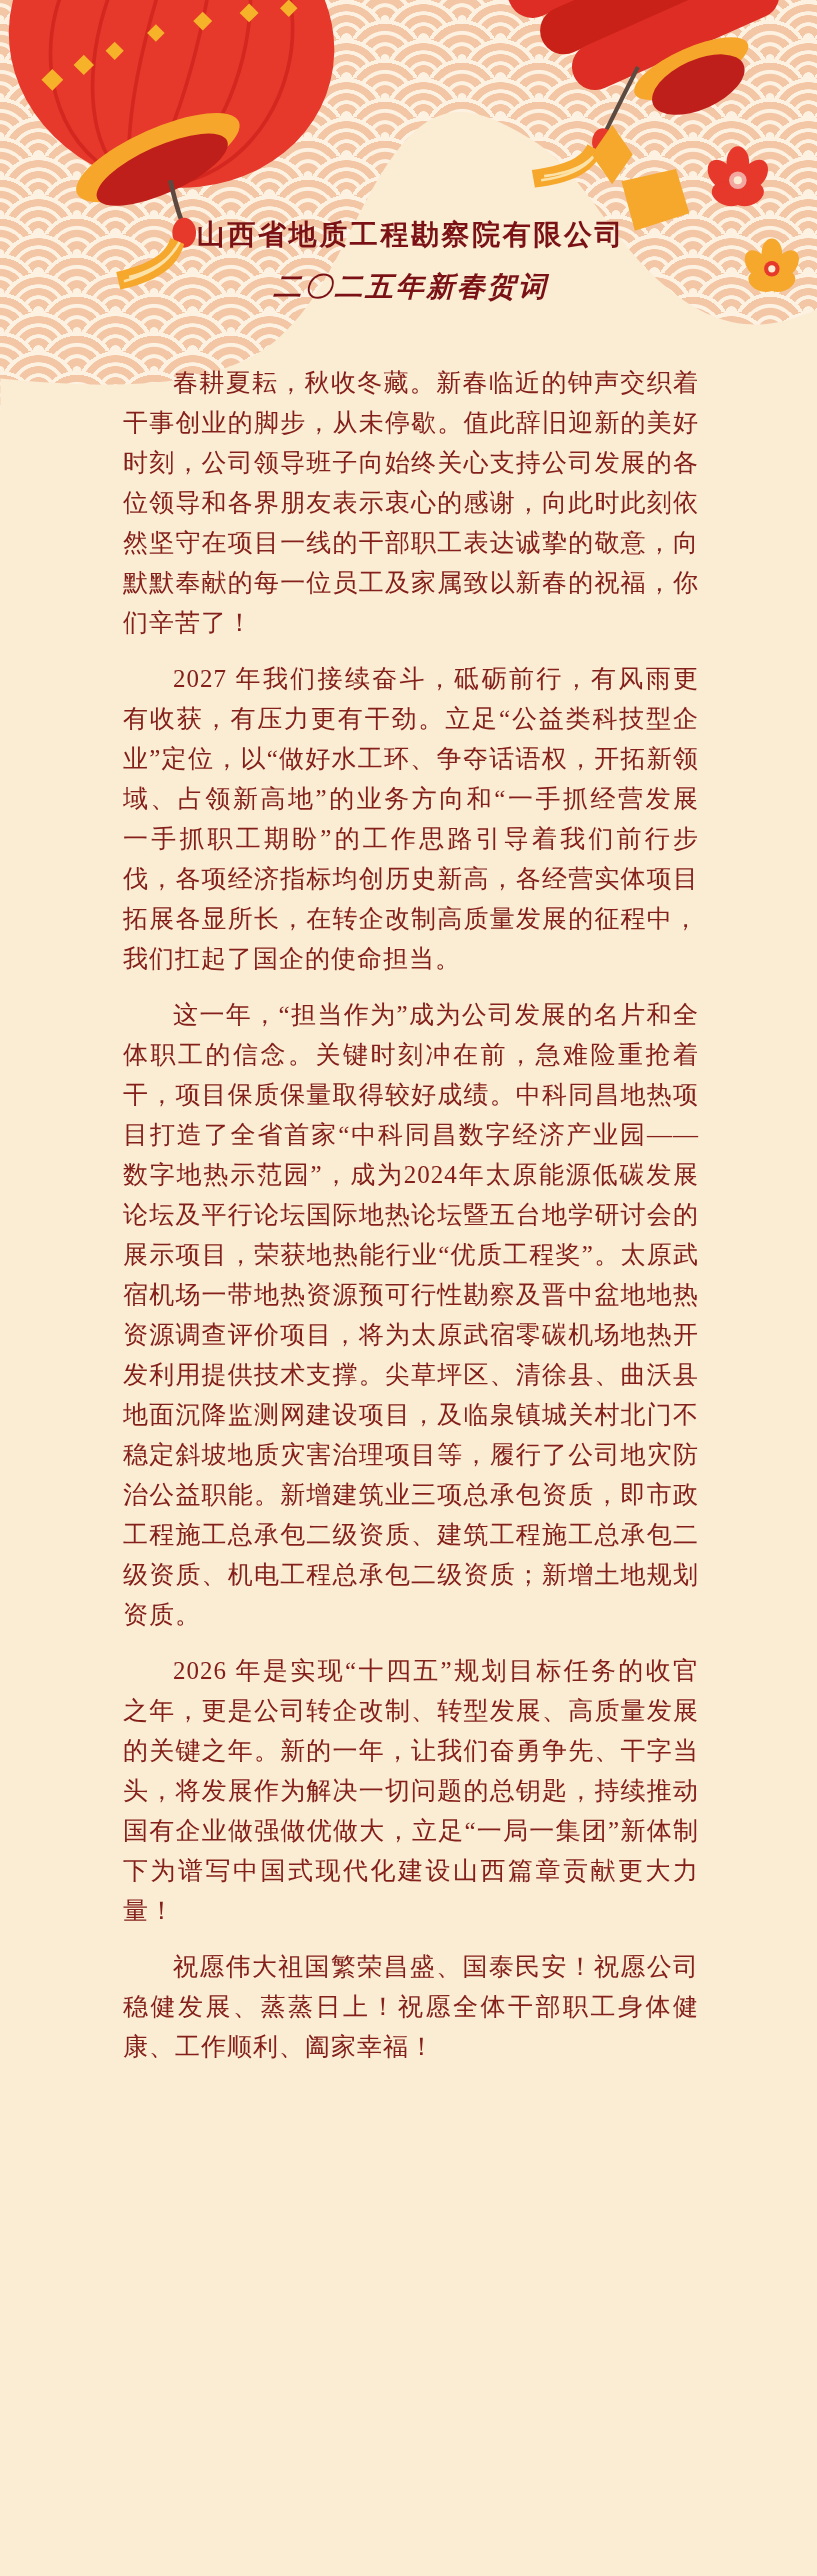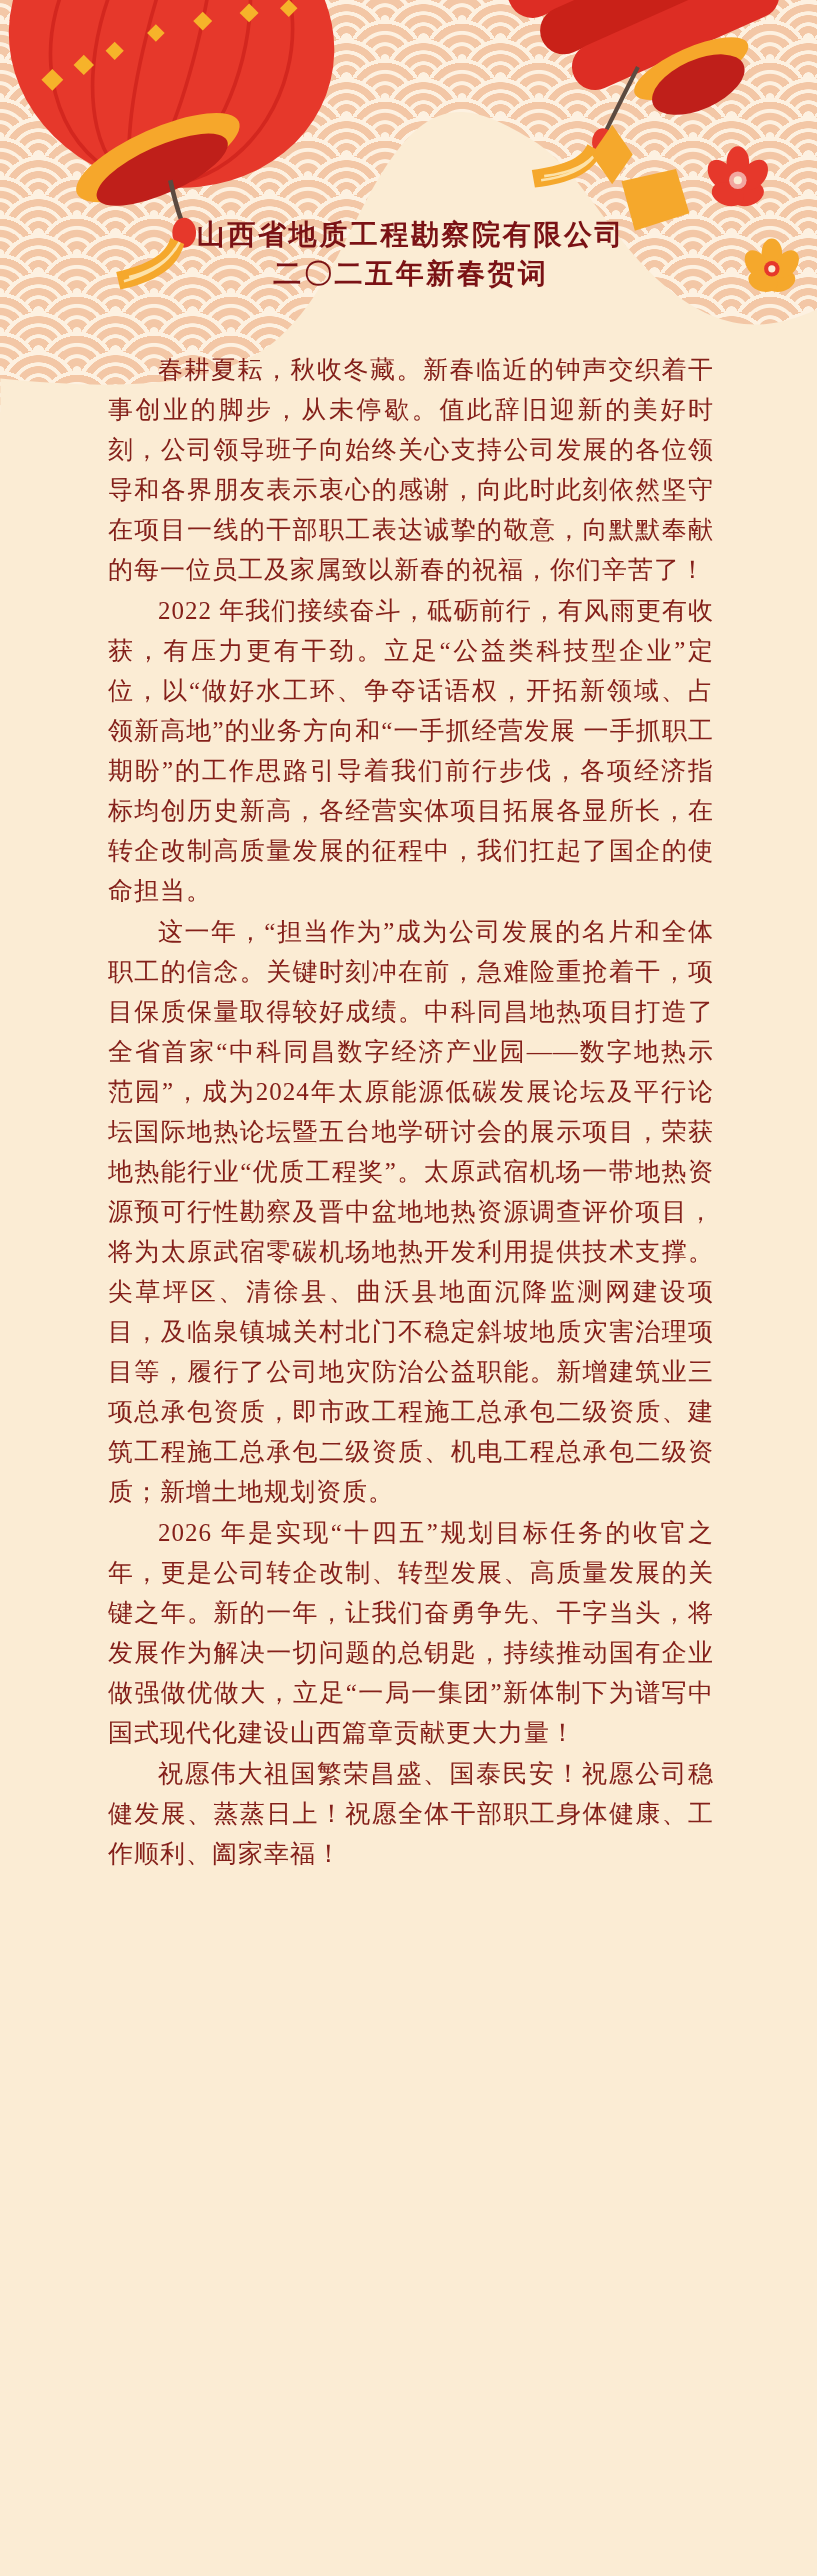--- a/index.html
+++ b/index.html
@@ -14,24 +14,24 @@
       radial-gradient(circle at 100% 50%, #fdf1e1 5%, #f3c7a6 6%, #f3c7a6 15%, #fdf1e1 16%, #fdf1e1 20%, #f3c7a6 21%, #f3c7a6 30%, #fdf1e1 31%, #fdf1e1 35%, #f3c7a6 36%, #f3c7a6 45%, #fdf1e1 46%, #fdf1e1 49%, transparent 50%, transparent),
       radial-gradient(circle at 0 50%, #fdf1e1 5%, #f3c7a6 6%, #f3c7a6 15%, #fdf1e1 16%, #fdf1e1 20%, #f3c7a6 21%, #f3c7a6 30%, #fdf1e1 31%, #fdf1e1 35%, #f3c7a6 36%, #f3c7a6 45%, #fdf1e1 46%, #fdf1e1 49%, transparent 50%, transparent);
     background-size:77px 39px;}
   .pattern.hdr{top:0;height:412px;}
   svg.deco{position:absolute;left:0;pointer-events:none;}
   svg.deco.hdr{top:0;}
   
   .content{position:absolute;left:107px;top:218px;width:608px;color:#84201a;}
   .content h1{margin:0;font-size:28px;line-height:33px;text-align:center;color:#7a1215;
               letter-spacing:2.6px;font-weight:bold;font-family:Liberation Sans, sans-serif;}
-  .content h2{margin:6px 0 0 0;font-size:28px;line-height:33px;text-align:center;color:#7a1215;
-              letter-spacing:2.6px;font-weight:bold;font-family:"Liberation Sans","DejaVu Sans",sans-serif;}
+  .content h2{margin:19px 0 0 0;font-size:28px;line-height:33px;text-align:center;color:#7a1215;
+              letter-spacing:2.6px;font-weight:bold;font-family:"Liberation Sans","DejaVu Sans",sans-serif;font-style:italic;}
   .body{margin-top:60px;font-size:25px;line-height:40px;letter-spacing:1px;text-align:justify;}
-  .body p{margin:1px;text-indent:2em;}
+  .body p{margin:16px;text-indent:2em;}
 </style>
 </head>
 <body>
 
 <div class="page">
 
   <div class="pattern hdr"></div>
 
   <svg class="deco hdr" width="818" height="412" viewBox="0 0 1587 800">
 
@@ -118,21 +118,21 @@
       </g>
     </g>
   </svg>
 
   <div class="content">
     <h1>山西省地质工程勘察院有限公司</h1>
     <h2>二〇二五年新春贺词</h2>
 
     <div class="body">
       <p>春耕夏耘，秋收冬藏。新春临近的钟声交织着干事创业的脚步，从未停歇。值此辞旧迎新的美好时刻，公司领导班子向始终关心支持公司发展的各位领导和各界朋友表示衷心的感谢，向此时此刻依然坚守在项目一线的干部职工表达诚挚的敬意，向默默奉献的每一位员工及家属致以新春的祝福，你们辛苦了！</p>
-      <p>2022 年我们接续奋斗，砥砺前行，有风雨更有收获，有压力更有干劲。立足“公益类科技型企业”定位，以“做好水工环、争夺话语权，开拓新领域、占领新高地”的业务方向和“一手抓经营发展 一手抓职工期盼”的工作思路引导着我们前行步伐，各项经济指标均创历史新高，各经营实体项目拓展各显所长，在转企改制高质量发展的征程中，我们扛起了国企的使命担当。</p>
+      <p>2027 年我们接续奋斗，砥砺前行，有风雨更有收获，有压力更有干劲。立足“公益类科技型企业”定位，以“做好水工环、争夺话语权，开拓新领域、占领新高地”的业务方向和“一手抓经营发展 一手抓职工期盼”的工作思路引导着我们前行步伐，各项经济指标均创历史新高，各经营实体项目拓展各显所长，在转企改制高质量发展的征程中，我们扛起了国企的使命担当。</p>
       <p>这一年，“担当作为”成为公司发展的名片和全体职工的信念。关键时刻冲在前，急难险重抢着干，项目保质保量取得较好成绩。中科同昌地热项目打造了全省首家“中科同昌数字经济产业园——数字地热示范园”，成为2024年太原能源低碳发展论坛及平行论坛国际地热论坛暨五台地学研讨会的展示项目，荣获地热能行业“优质工程奖”。太原武宿机场一带地热资源预可行性勘察及晋中盆地地热资源调查评价项目，将为太原武宿零碳机场地热开发利用提供技术支撑。尖草坪区、清徐县、曲沃县地面沉降监测网建设项目，及临泉镇城关村北门不稳定斜坡地质灾害治理项目等，履行了公司地灾防治公益职能。新增建筑业三项总承包资质，即市政工程施工总承包二级资质、建筑工程施工总承包二级资质、机电工程总承包二级资质；新增土地规划资质。</p>
       <p>2026 年是实现“十四五”规划目标任务的收官之年，更是公司转企改制、转型发展、高质量发展的关键之年。新的一年，让我们奋勇争先、干字当头，将发展作为解决一切问题的总钥匙，持续推动国有企业做强做优做大，立足“一局一集团”新体制下为谱写中国式现代化建设山西篇章贡献更大力量！</p>
       <p>祝愿伟大祖国繁荣昌盛、国泰民安！祝愿公司稳健发展、蒸蒸日上！祝愿全体干部职工身体健康、工作顺利、阖家幸福！</p>
     </div>
 
   </div>
 
 </div>
 
 

